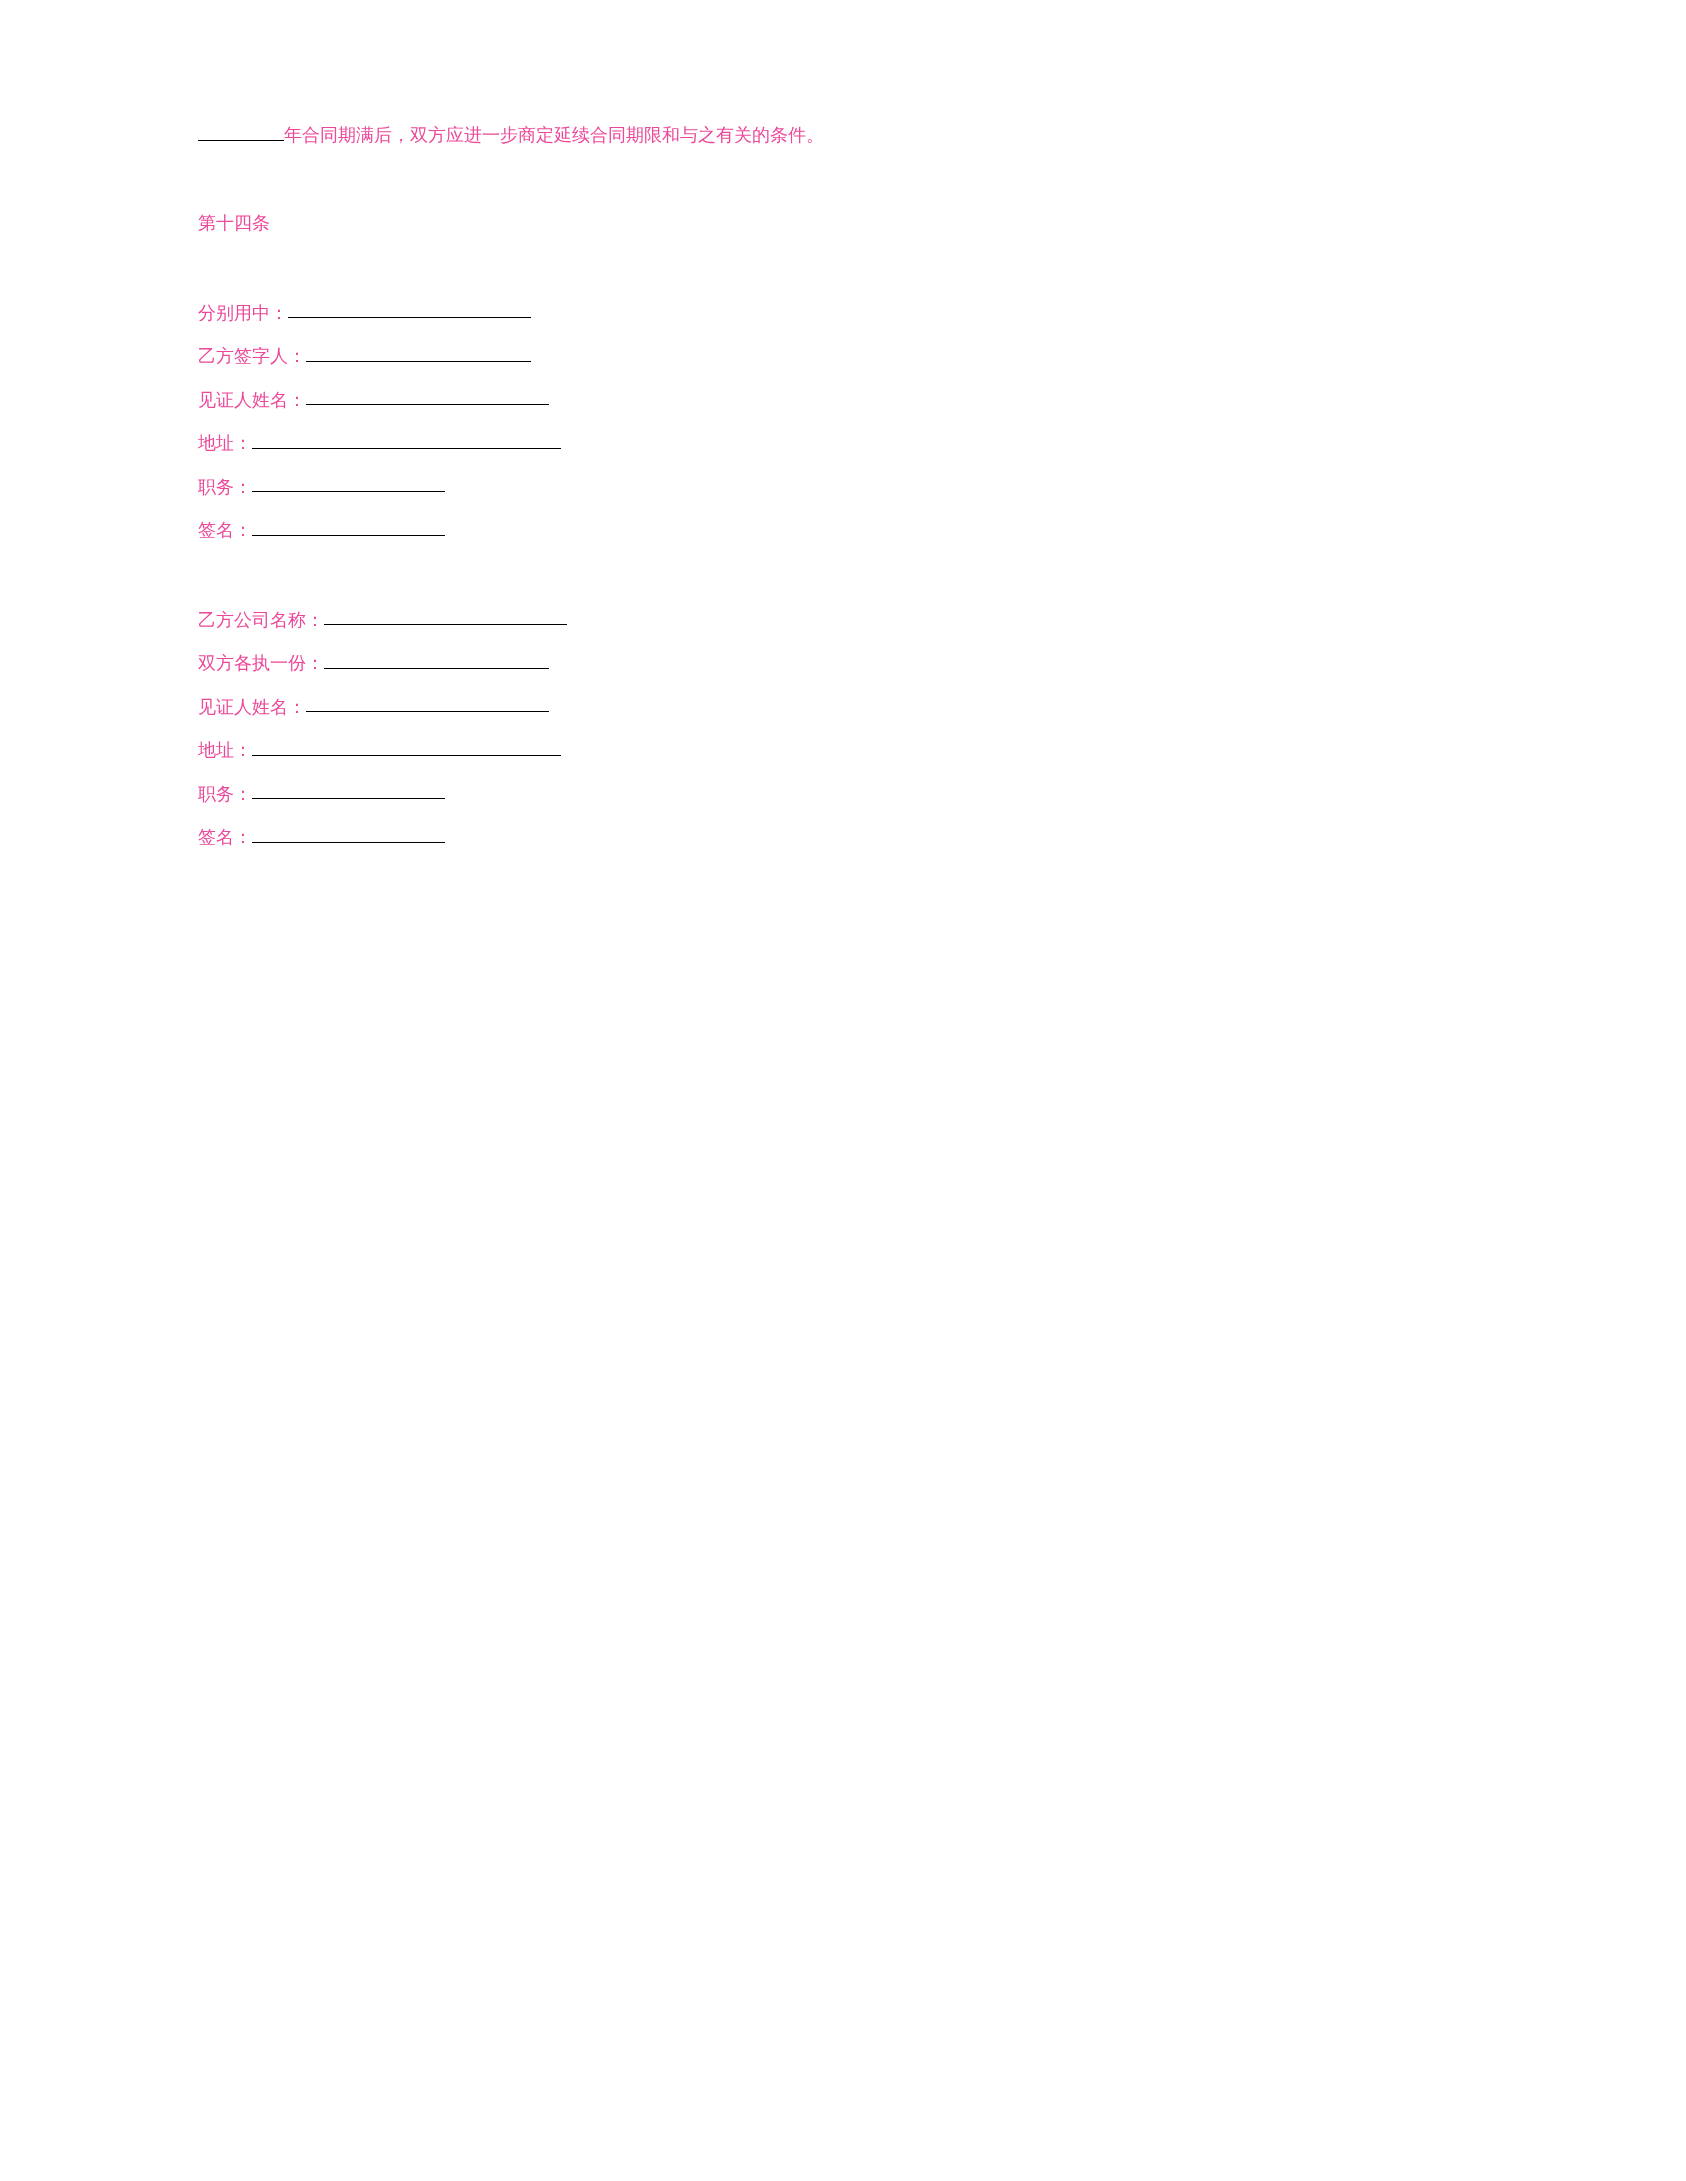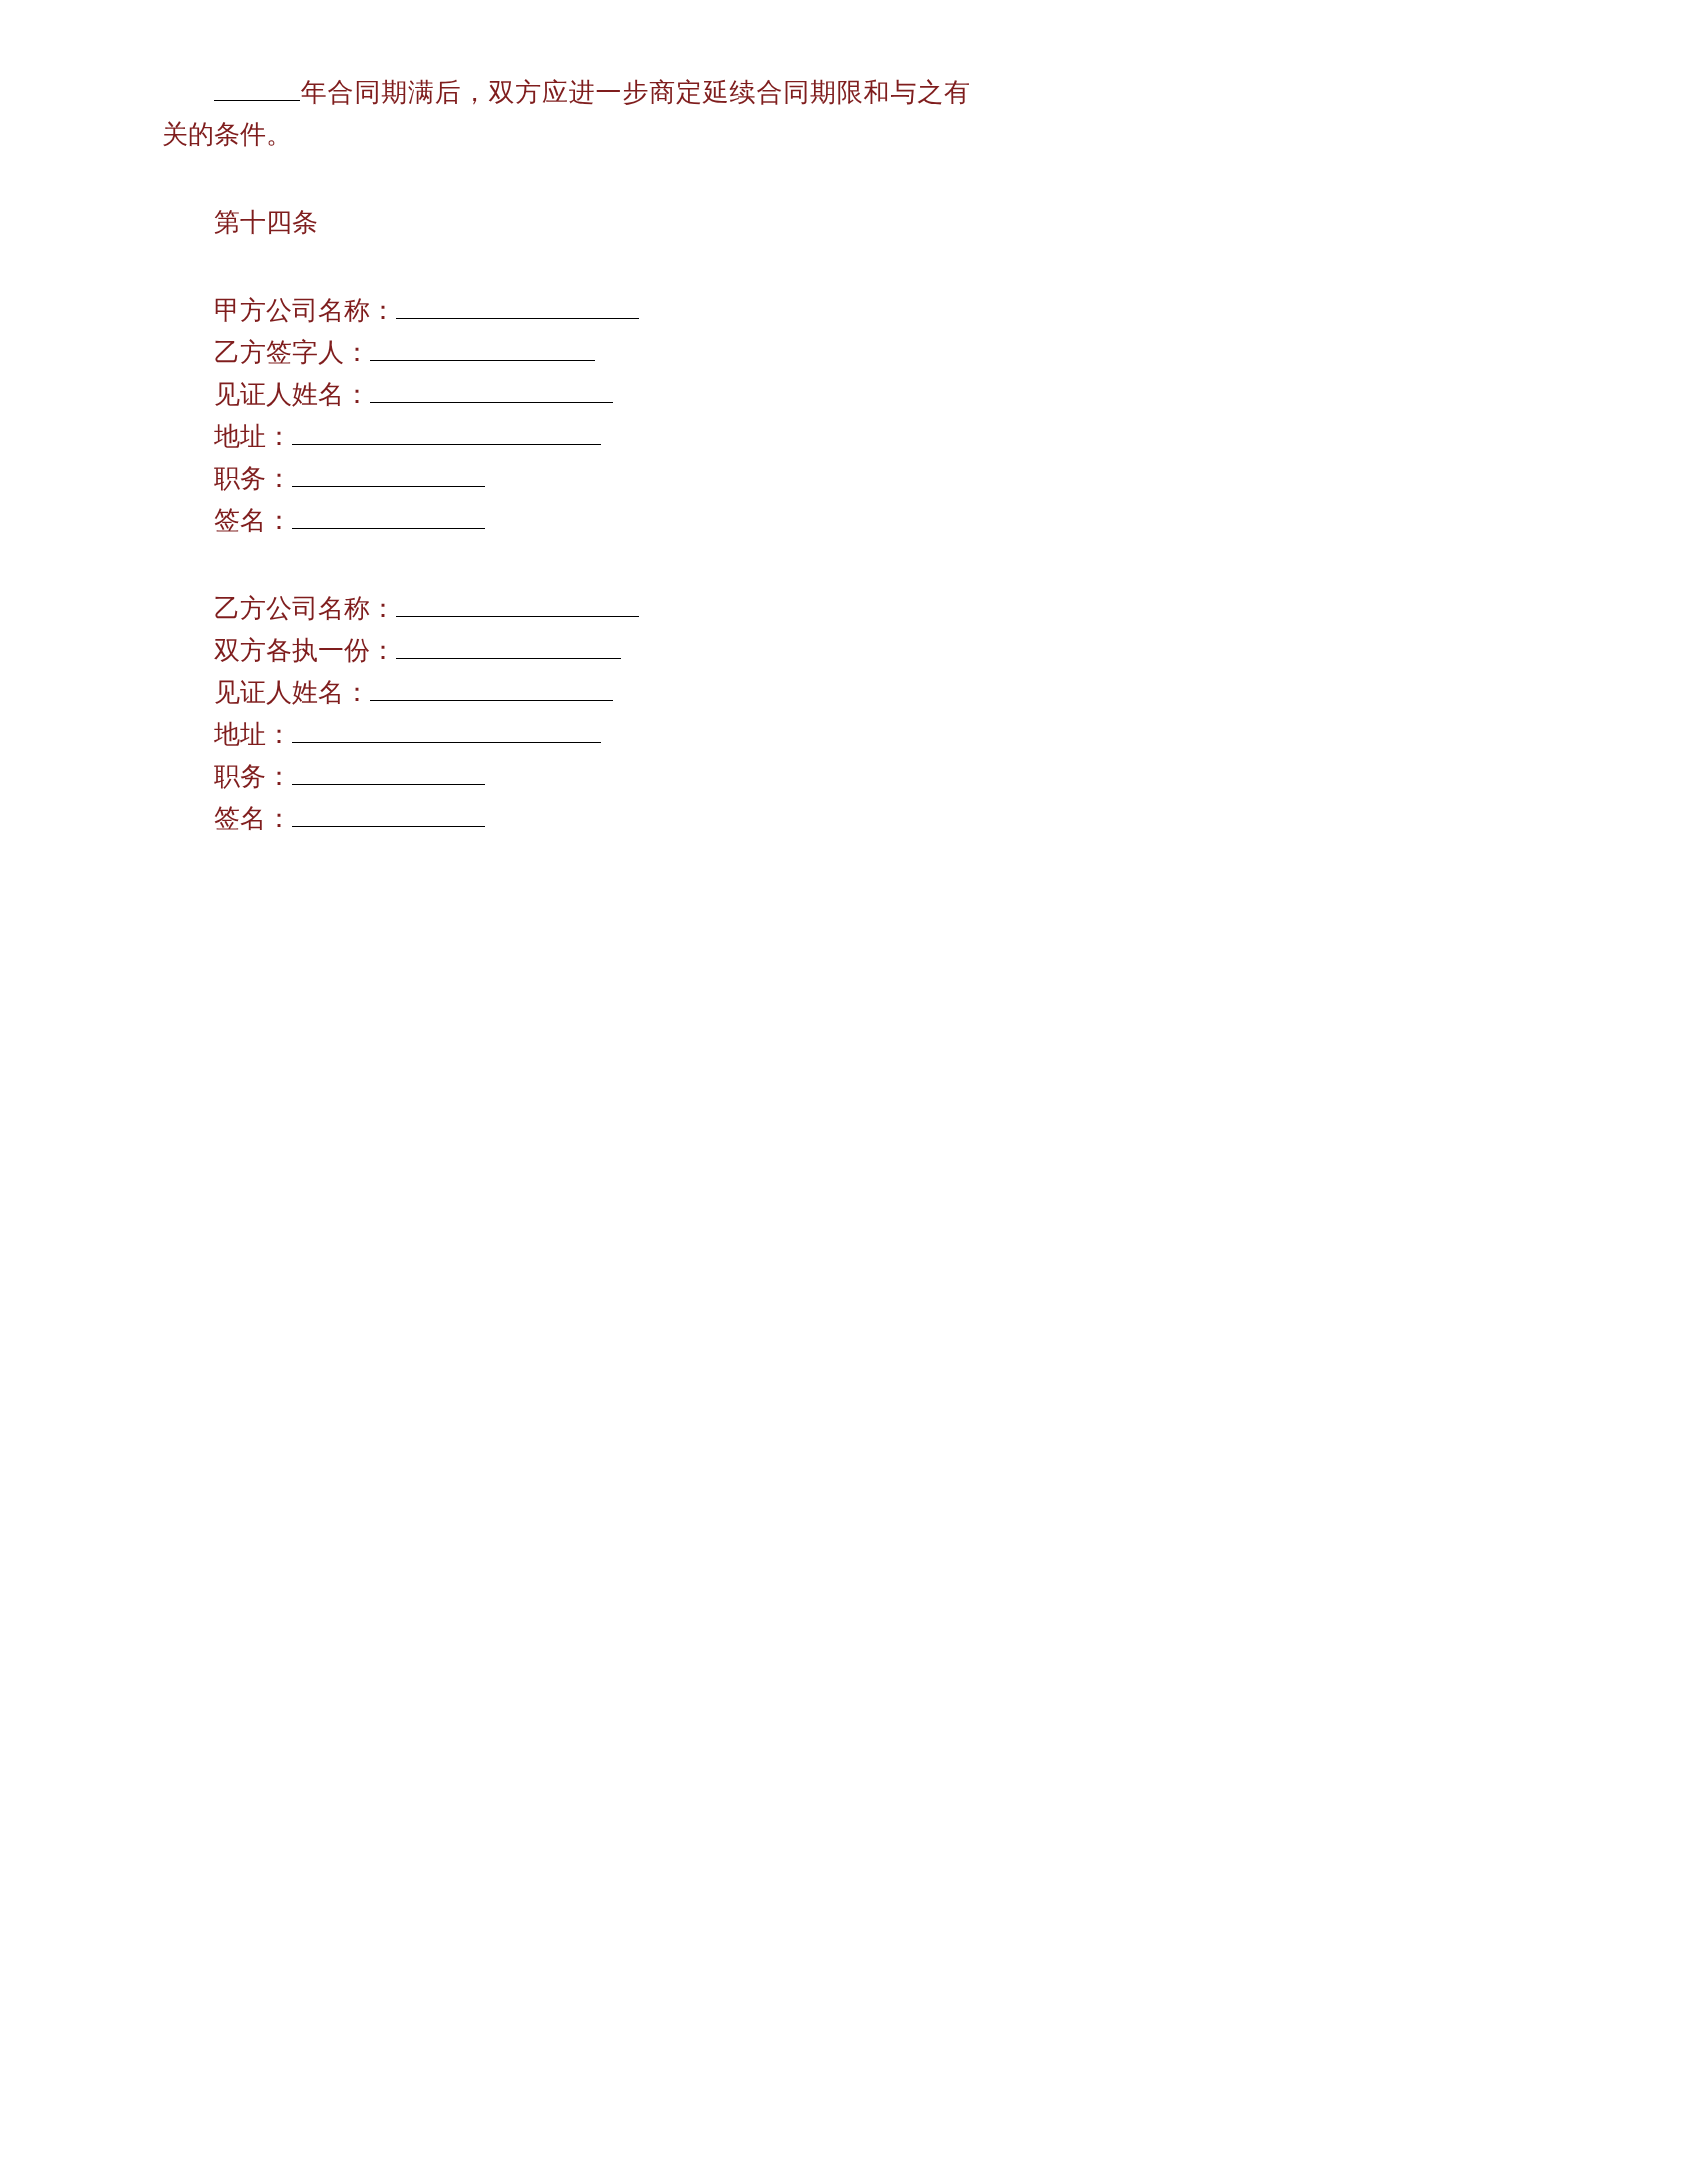--- a/index.html
+++ b/index.html
@@ -5,26 +5,26 @@
   html, body {
     margin: 0;
     padding: 0;
     background: #ffffff;
   }
   .page {
     position: relative;
     width: 1686px;
     height: 2182px;
     background: #ffffff;
-    color: #7f1d1d;
+    color: #ec4899;
     font-family: "Liberation Serif", "DejaVu Serif", serif;
-    font-size: 26px;
+    font-size: 18px;
     line-height: 42px;
     box-sizing: border-box;
-    padding-top: 72px;
+    padding-top: 112px;
   }
   .content {
     width: 808px;
     margin-left: 162px;
     text-align: justify;
   }
   p.para {
     margin: 0 0 46px 0;
     text-indent: 2em;
   }
@@ -58,21 +58,21 @@
 <div class="page">
   <div class="content">
 
     <p class="para"><span class="blank w94"></span><span>年合同期满后，双方应进一步商定延续合同期限和与之有关的条件。</span></p>
 
     <div class="heading">第十四条</div>
 
 
 
     <div class="sig-block">
-      <div class="sig-row"><span>甲方公司名称：</span><span class="blank w265"></span></div>
+      <div class="sig-row"><span>分别用中：</span><span class="blank w265"></span></div>
       <div class="sig-row"><span>乙方签字人：</span><span class="blank w245"></span></div>
       <div class="sig-row"><span>见证人姓名：</span><span class="blank w265"></span></div>
       <div class="sig-row"><span>地址：</span><span class="blank w337"></span></div>
       <div class="sig-row"><span>职务：</span><span class="blank w210"></span></div>
       <div class="sig-row"><span>签名：</span><span class="blank w210"></span></div>
     </div>
 
     <div class="sig-block">
       <div class="sig-row"><span>乙方公司名称：</span><span class="blank w265"></span></div>
       <div class="sig-row"><span>双方各执一份：</span><span class="blank w245"></span></div>

